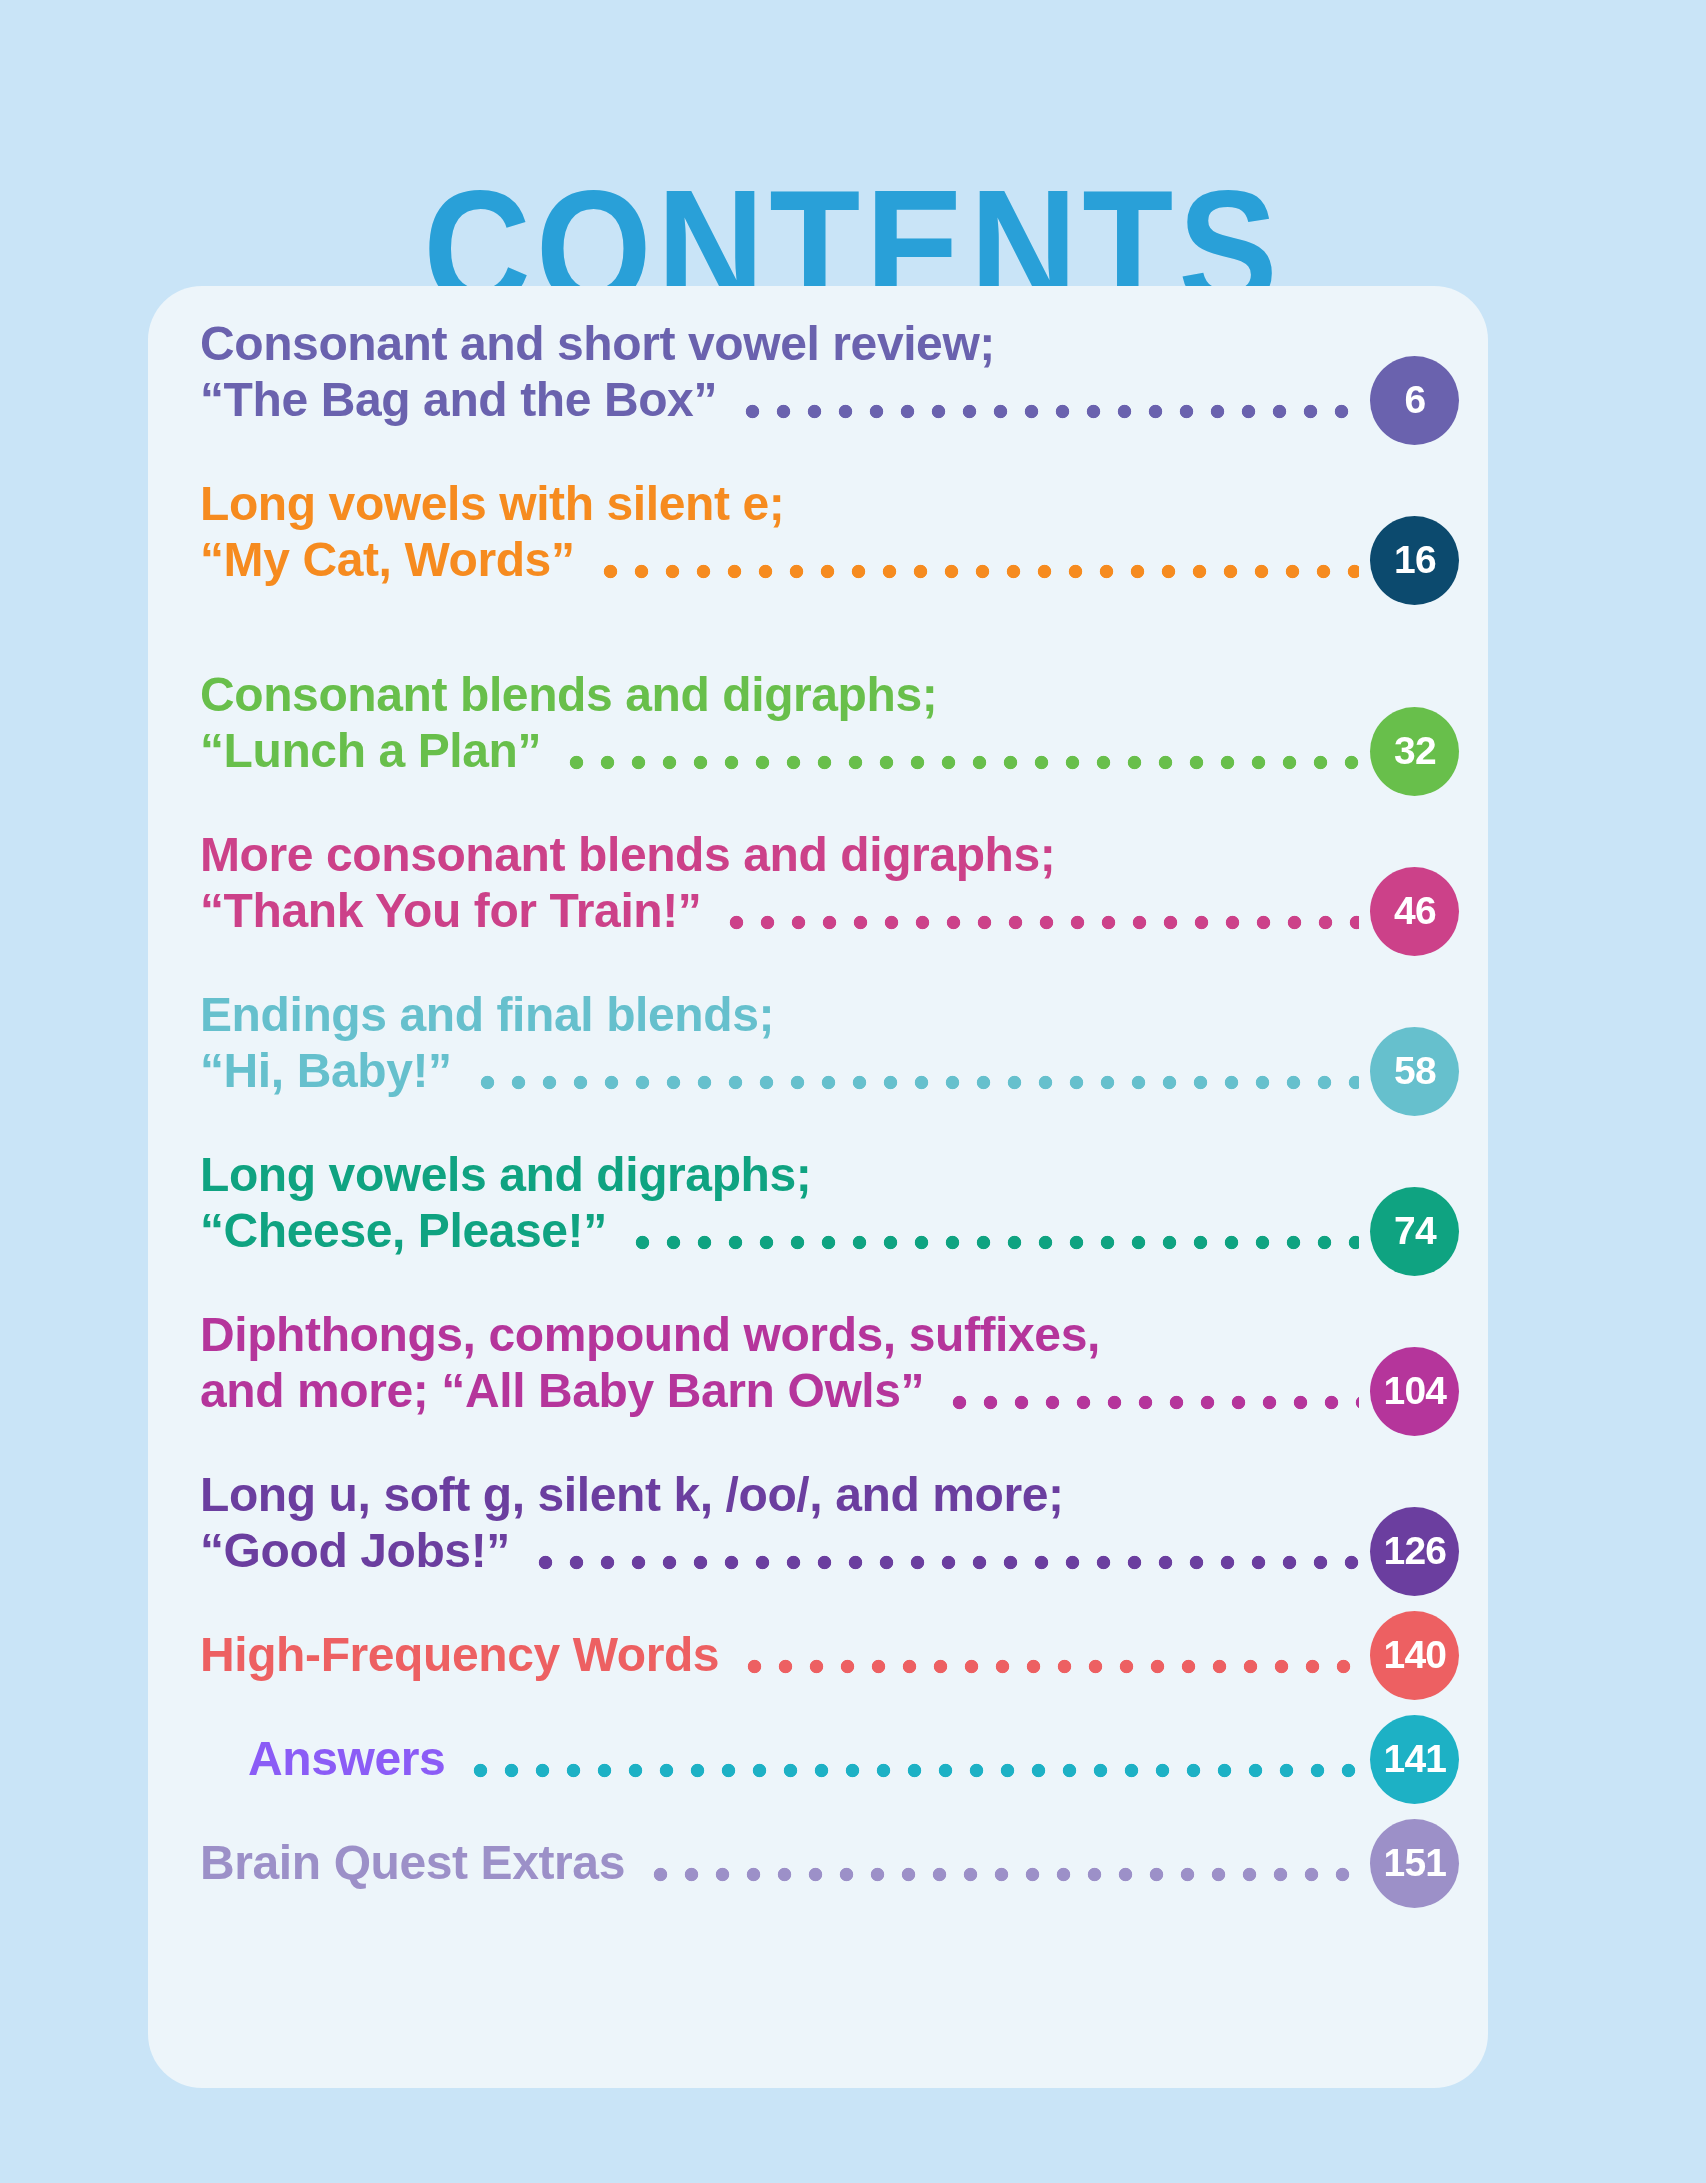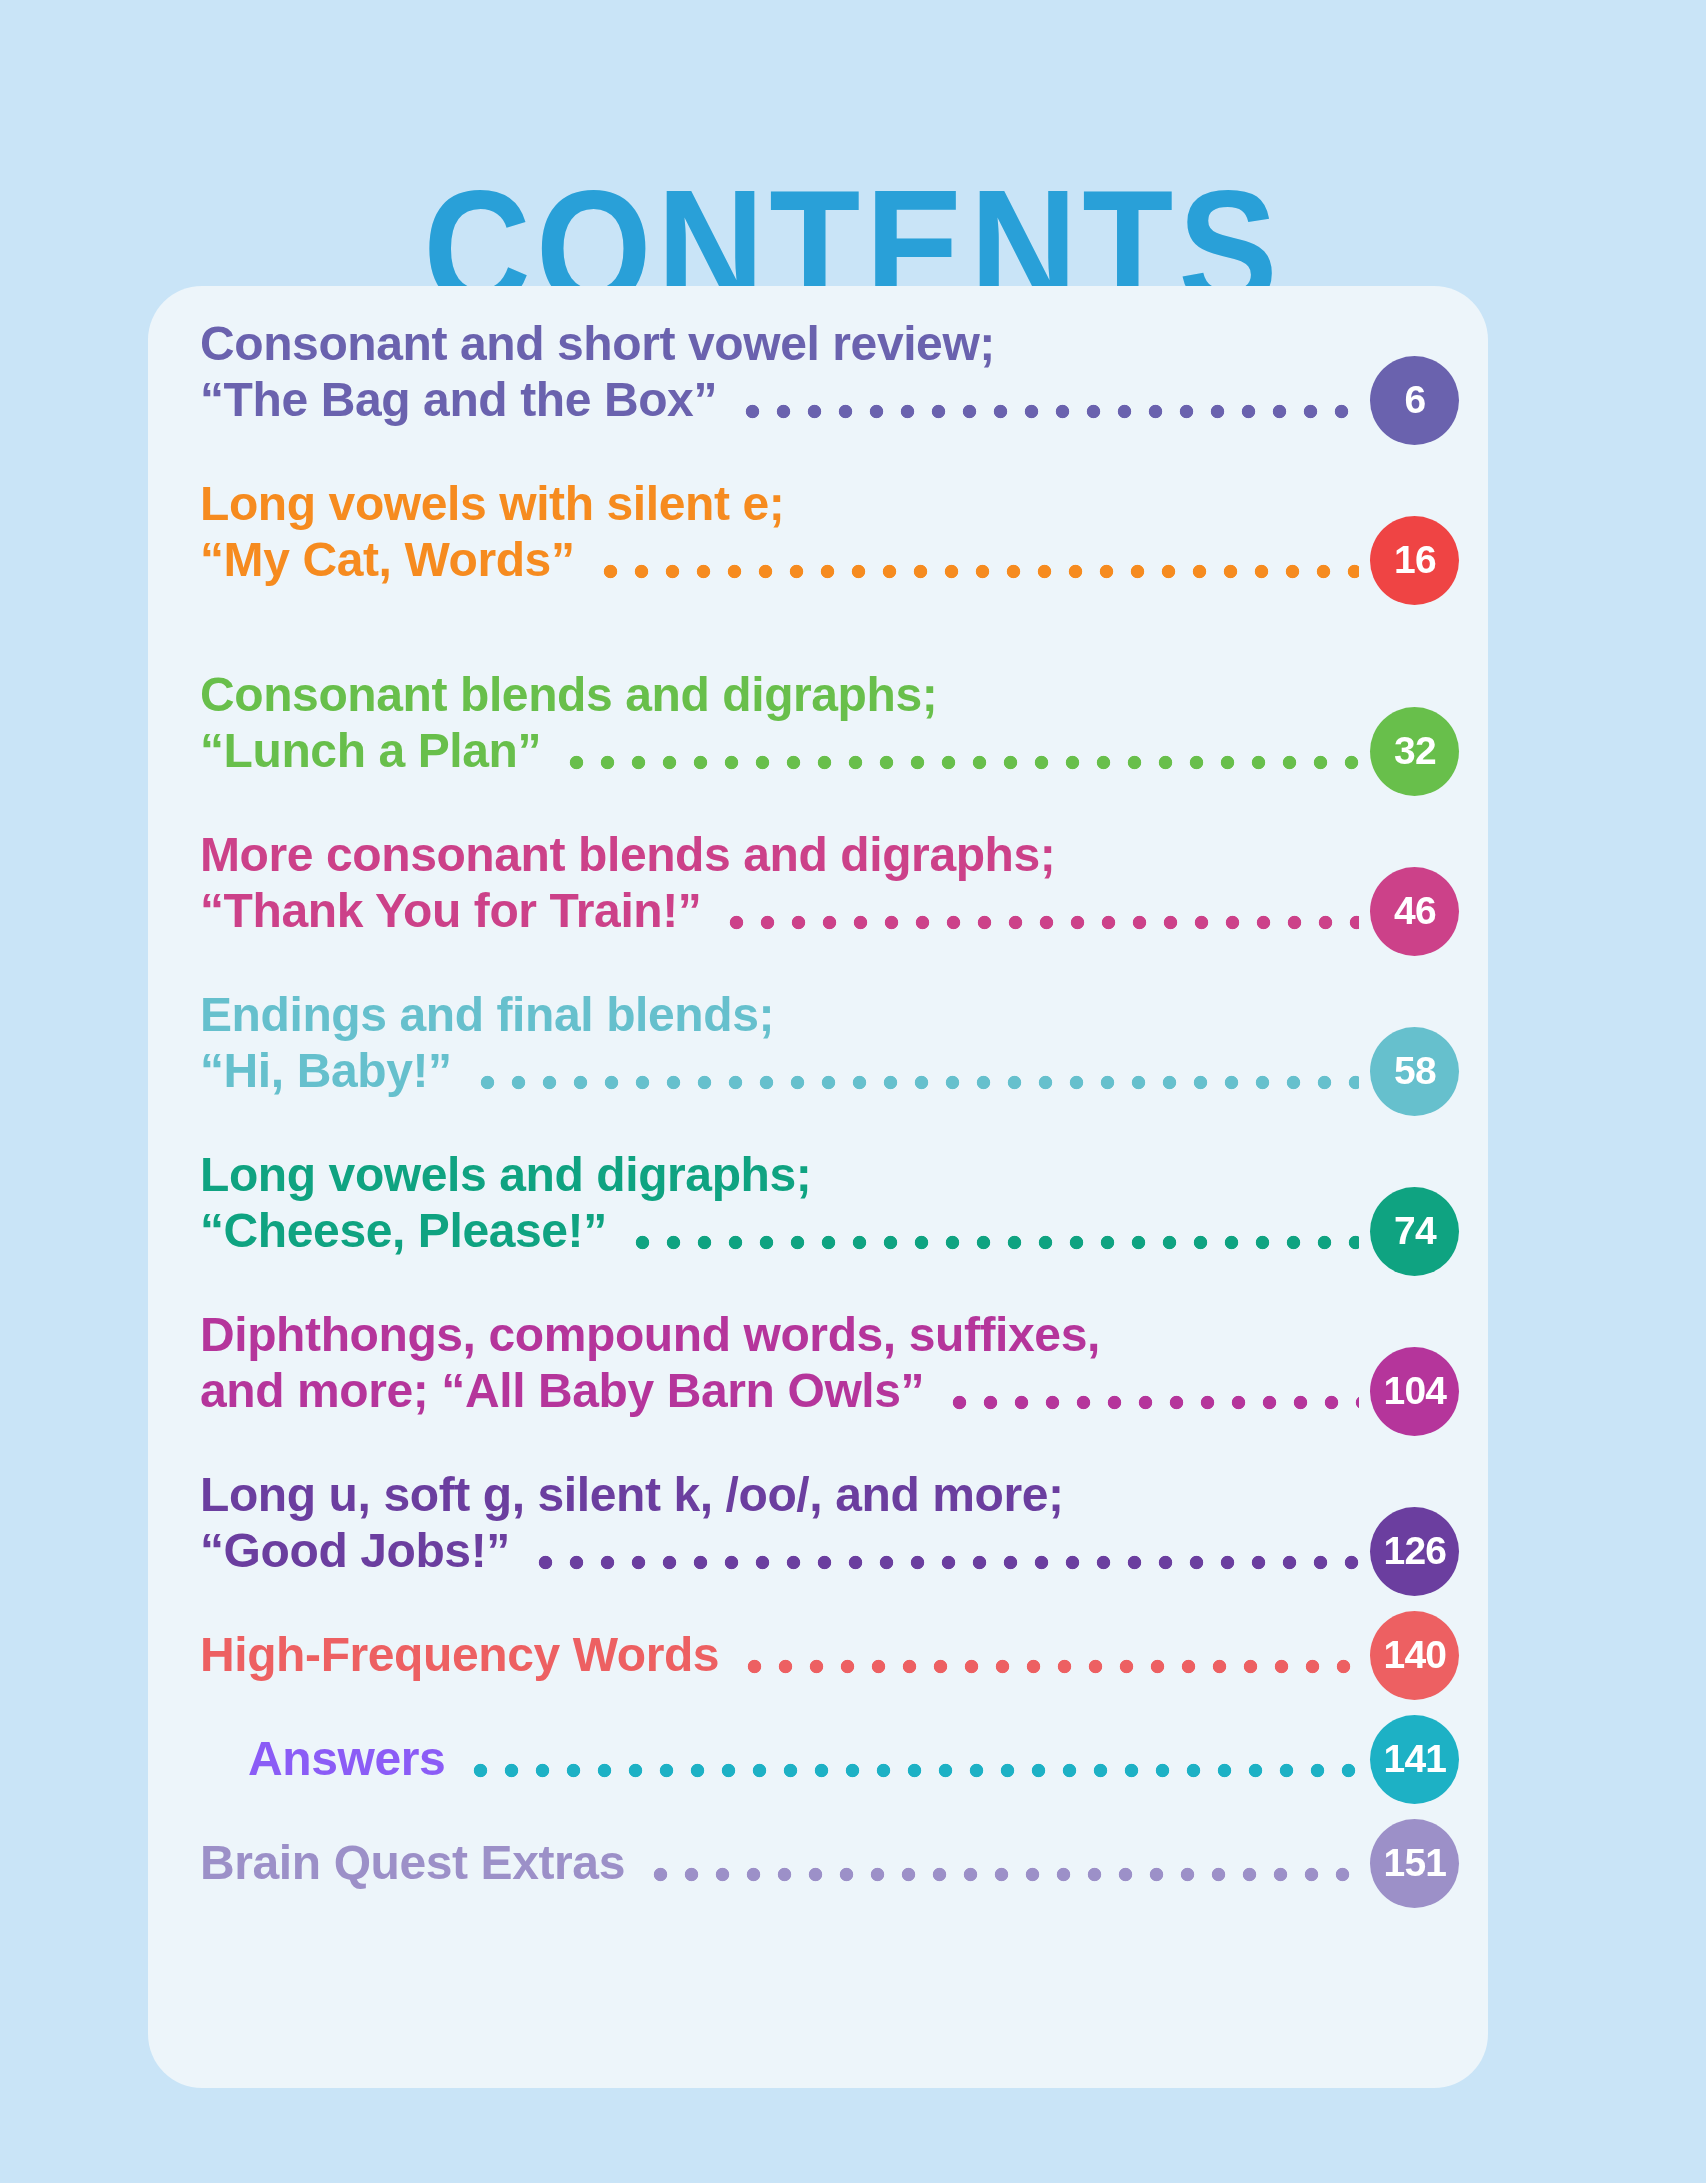--- a/index.html
+++ b/index.html
@@ -93,21 +93,21 @@
           <span class="txt" style="color: rgb(106, 98, 174);">“The Bag and the Box”</span>
           <span class="dots" style="background-image: radial-gradient(circle, rgb(106, 98, 174) 6.3px, transparent 7.1px);"></span>
           <span class="badge" style="background: rgb(106, 98, 174); color: rgb(255, 255, 255);">6</span>
         </div>
       </div>
       <div class="entry">
         <div class="l1" style="color: rgb(246, 139, 31);">Long vowels with silent e;</div>
         <div class="l2">
           <span class="txt" style="color: rgb(246, 139, 31);">“My Cat, Words”</span>
           <span class="dots" style="background-image: radial-gradient(circle, rgb(246, 139, 31) 6.3px, transparent 7.1px);"></span>
-          <span class="badge" style="background: #ef4444; color: rgb(255, 255, 255);">16</span>
+          <span class="badge" style="background: #0c4a6e; color: rgb(255, 255, 255);">16</span>
         </div>
       </div>
       <div class="entry">
         <div class="l1" style="color: rgb(104, 191, 75); margin-top: 31px;">Consonant blends and digraphs;</div>
         <div class="l2">
           <span class="txt" style="color: rgb(104, 191, 75);">“Lunch a Plan”</span>
           <span class="dots" style="background-image: radial-gradient(circle, rgb(104, 191, 75) 6.3px, transparent 7.1px);"></span>
           <span class="badge" style="background: rgb(104, 191, 75); color: rgb(255, 255, 255);">32</span>
         </div>
       </div>

